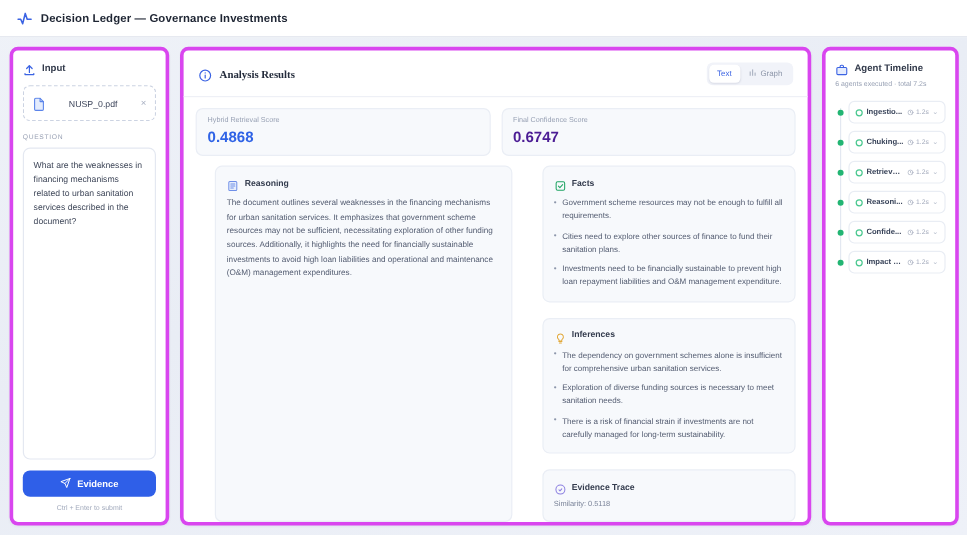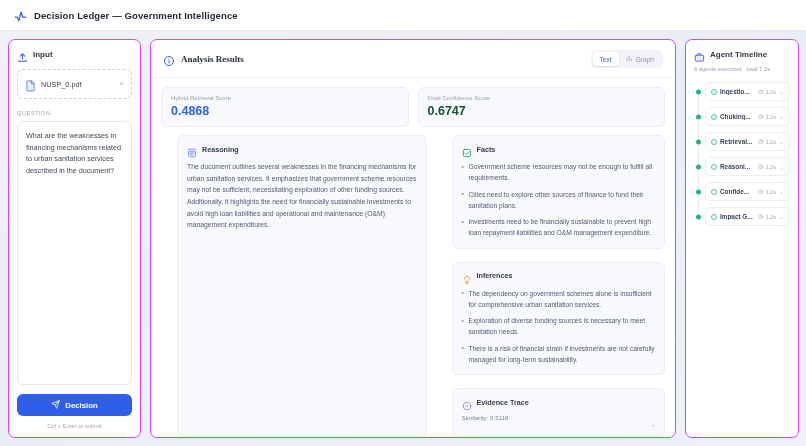--- a/index.html
+++ b/index.html
@@ -29,36 +29,37 @@
 
   
   .workspace {
     display: flex;
     gap: 9px;
     padding: 8px 7px 8px 8px;
     height: 415px;
   }
   .panel {
     background: #ffffff;
-    border: 1px solid #d946ef;
+    border: 3px solid #d946ef;
     border-radius: 7px;
     box-shadow: 0 1px 2px rgba(25,35,70,.04);
   }
 
   
   .col-input { width: 133px; flex: 0 0 133px; display: flex; flex-direction: column; padding: 9px 8px 8px; }
   .panel-head { display: flex; align-items: center; gap: 5px; margin-bottom: 9px; }
   .panel-head .ico { width: 11px; height: 11px; display: block; }
   .panel-head-label { font-size: 8px; font-weight: bold; color: #323a4b; }
 
   .dropzone {
     border: 1px dashed #ccd3e2;
     border-radius: 6px;
     padding: 8px 7px;
     margin-bottom: 11px;
+    text-align: center;
   }
   .file-chip {
     display: flex; align-items: center; gap: 5px;
   }
   .file-chip .fico { width: 11px; height: 12px; flex: 0 0 11px; }
   .file-name { font-size: 7.3px; color: #3d455a; flex: 1; overflow: hidden; white-space: nowrap; }
   .file-x { font-size: 8px; color: #aab2c4; line-height: 1; cursor: pointer; }
 
   .field-label {
     font-size: 5.6px; letter-spacing: .55px; color: #9aa2b5; text-transform: uppercase;
@@ -114,21 +115,21 @@
   .score-card {
     flex: 1;
     background: #f7f9fc;
     border: 1px solid #eaeef5;
     border-radius: 6px;
     padding: 7px 9px 8px;
   }
   .score-label { font-size: 6px; color: #98a1b4; margin-bottom: 3px; }
   .score-value { font-size: 12.5px; font-weight: bold; }
   .score-value.blue { color: #2f63e6; }
-  .score-value.green { color: #14532d; }
+  .score-value.green { color: #4c1d95; }
 
   .content-row { display: flex; gap: 9px; flex: 1; min-height: 0; }
   .card {
     background: #f7f9fc;
     border: 1px solid #eaeef5;
     border-radius: 6px;
     padding: 8px 9px 9px;
     margin-left: 16px;
   }
   .card-head { display: flex; align-items: center; gap: 5px; margin-bottom: 7px; }
@@ -193,21 +194,21 @@
 </style>
 </head>
 <body>
 
 <div class="topbar">
   <span class="pulse">
     <svg viewBox="0 0 24 24" fill="none" stroke="#3b63e3" stroke-width="2.4" stroke-linecap="round" stroke-linejoin="round">
       <path d="M2 13h4l3 7 4-16 3 9h6"></path>
     </svg>
   </span>
-  <span class="topbar-title">Decision Ledger — Government Intelligence</span>
+  <span class="topbar-title">Decision Ledger — Governance Investments</span>
 </div>
 
 <div class="workspace">
 
   <div class="panel col-input">
     <div class="panel-head">
       <span class="ico">
         <svg viewBox="0 0 24 24" fill="none" stroke="#3b63e3" stroke-width="2.2" stroke-linecap="round" stroke-linejoin="round">
           <path d="M12 16V4"></path>
             <path d="M7 9l5-5 5 5"></path>
@@ -233,21 +234,21 @@
     <div class="field-label">QUESTION</div>
     <textarea class="question-box" placeholder="Ask a question about the document..." style="">What are the weaknesses in financing mechanisms related to urban sanitation services described in the document?</textarea>
 
     <button class="analyze-btn">
       <span>
         <svg viewBox="0 0 24 24" fill="none" stroke="#ffffff" stroke-width="2.2" stroke-linecap="round" stroke-linejoin="round">
           <path d="M22 2L11 13"></path>
             <path d="M22 2l-7 20-4-9-9-4 20-7z"></path>
         </svg>
       </span>
-      <span>Decision</span>
+      <span>Evidence</span>
     </button>
     <div class="submit-hint">Ctrl + Enter to submit</div>
   </div>
 
   <div class="panel col-main">
     <div class="main-head">
       <div class="main-head-left">
         <span class="ico" style="width:12px;height:12px;display:block">
           <svg viewBox="0 0 24 24" fill="none" stroke="#3b63e3" stroke-width="2" stroke-linecap="round">
             <circle cx="12" cy="12" r="9"></circle>

